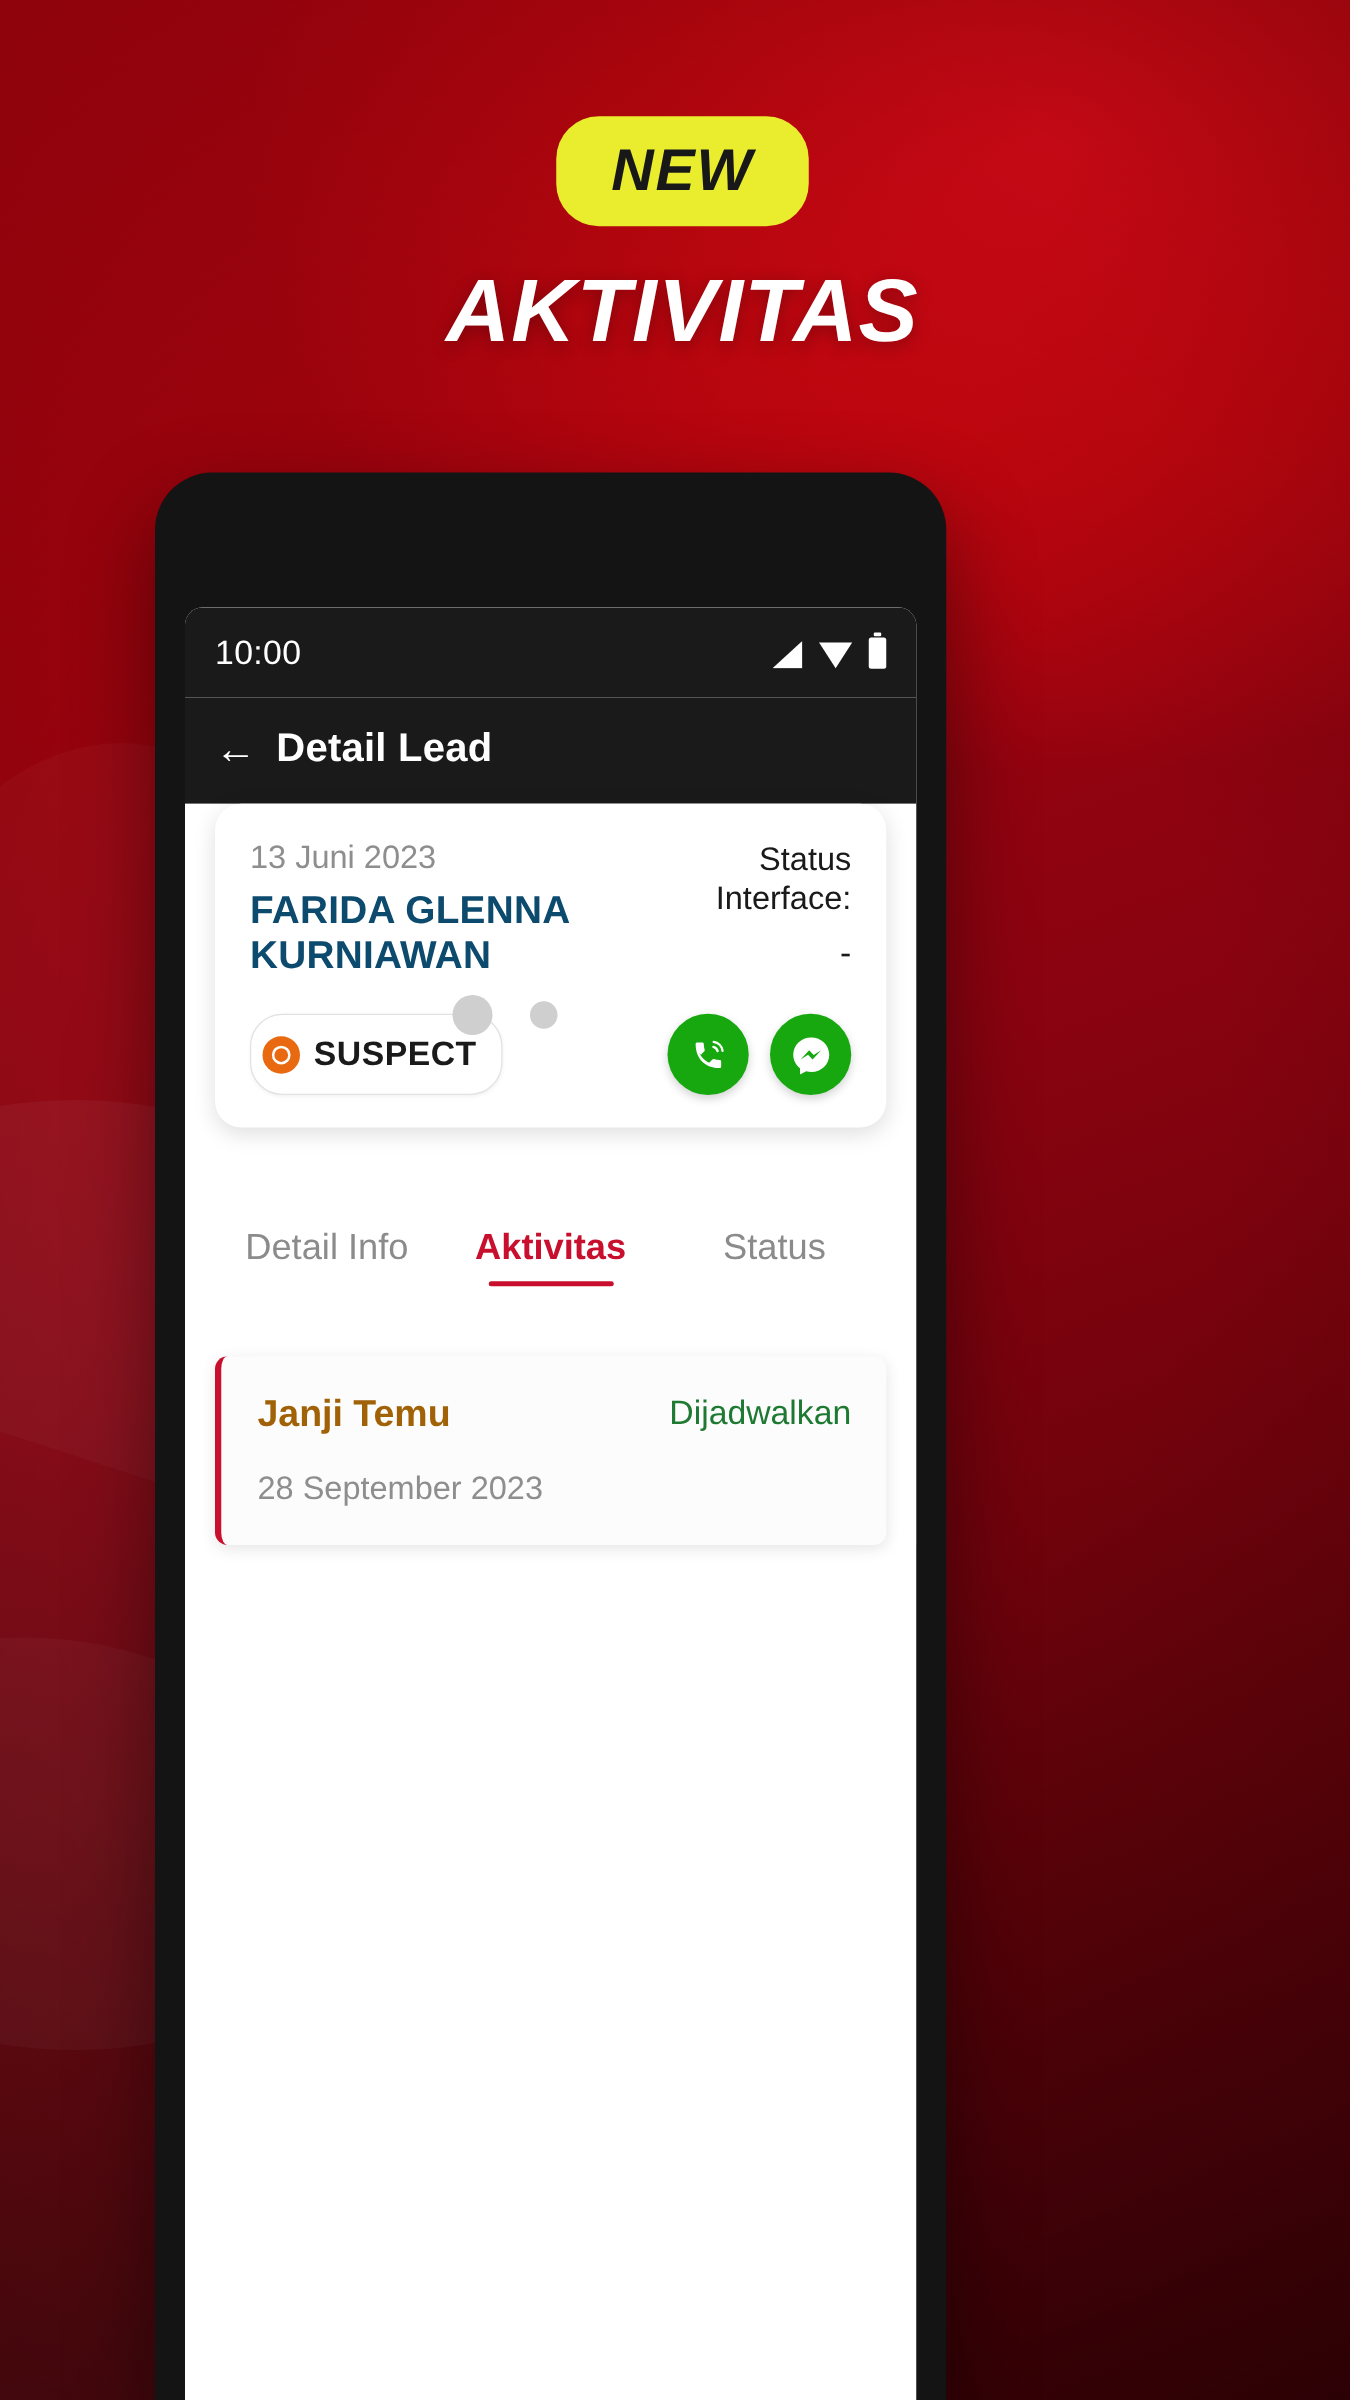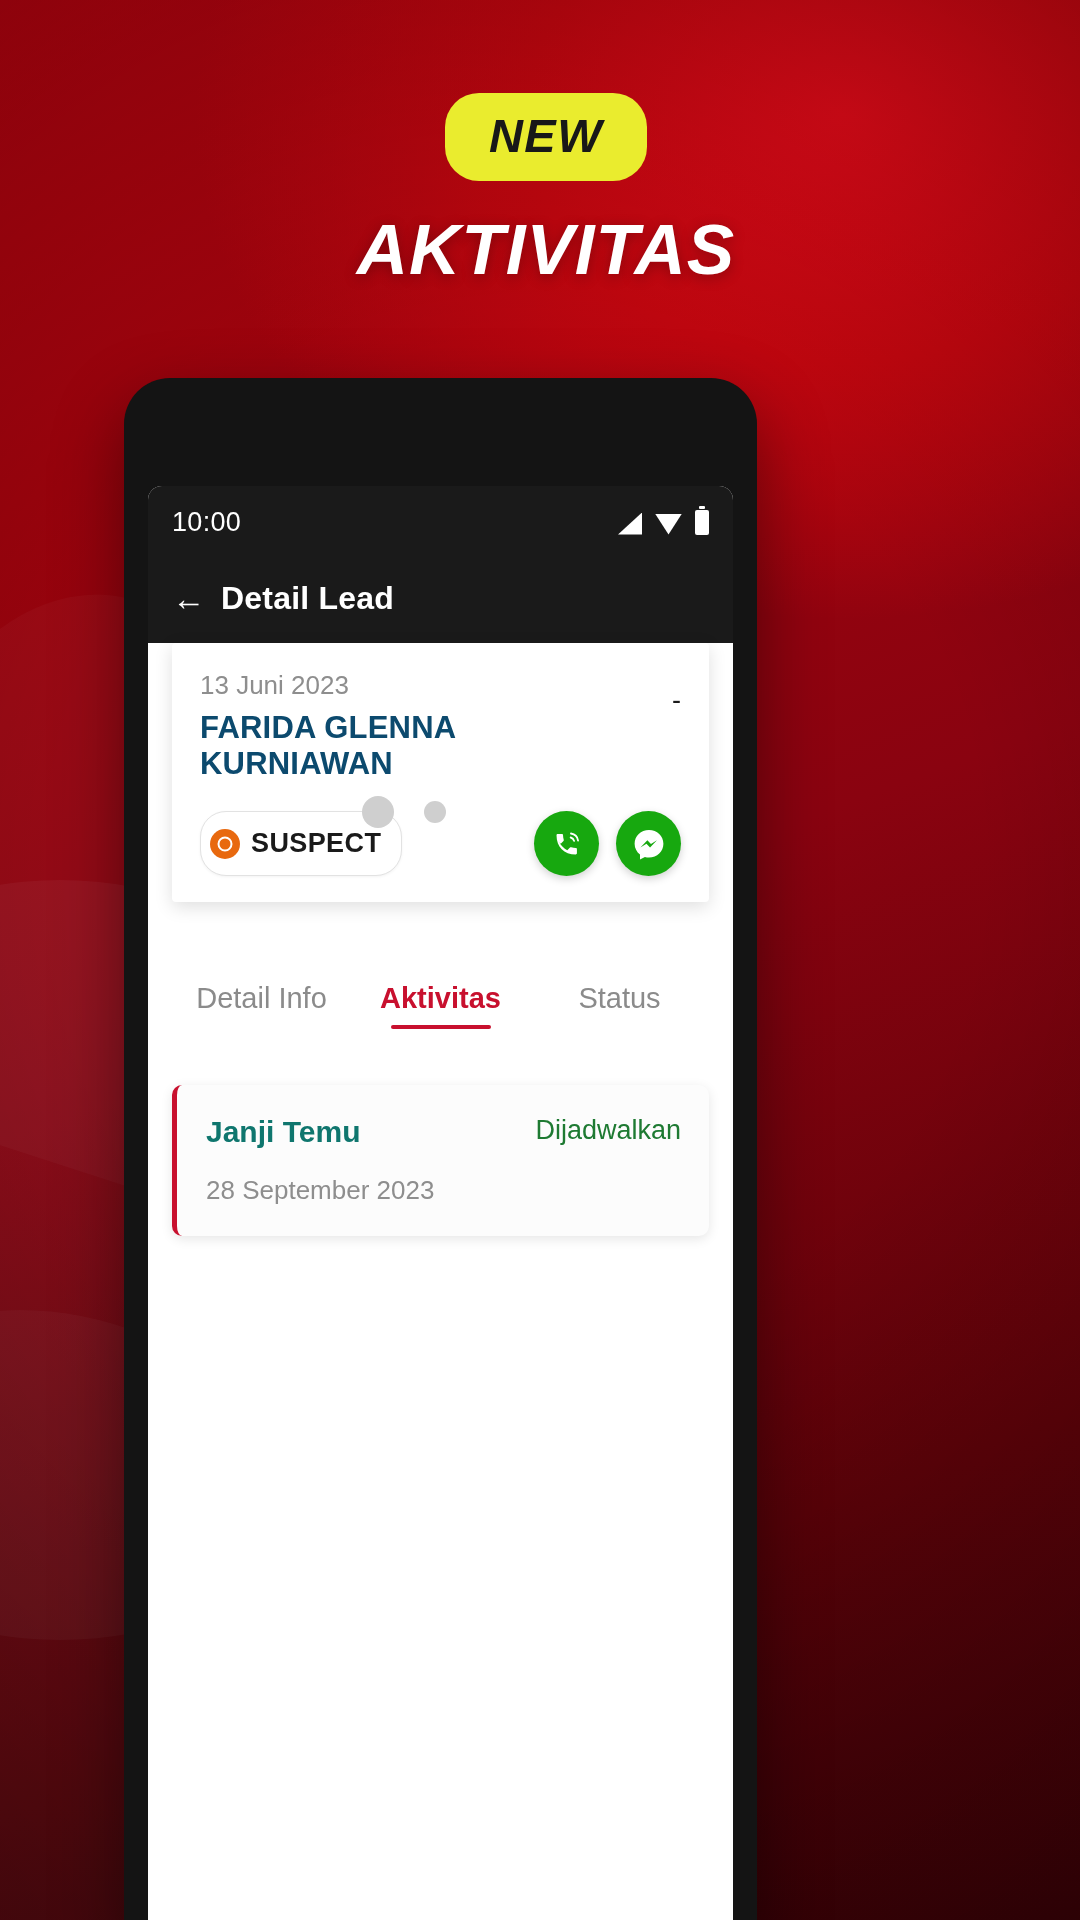--- a/index.html
+++ b/index.html
@@ -111,21 +111,21 @@
   .header-title { color:#ffffff; font-size:32px; font-weight:bold; letter-spacing:0.2px; }
 
   
   .dark-strip { background:#1a1a1a; height:140px; }
   .white-body { background:#ffffff; }
 
   
   .lead-card-wrap { position:relative; margin-top:-140px; padding:0 24px; }
   .lead-card {
     background:#ffffff;
-    border-radius:4px;
+    border-radius:21px;
     box-shadow:0 5px 18px rgba(0,0,0,0.13);
     padding:27px 28px 26px;
   }
   .lead-top { display:flex; justify-content:space-between; align-items:flex-start; }
   .lead-left { max-width:330px; }
   .lead-date { color:#8e8e8e; font-size:26px; }
   .lead-name {
     color:#0c4a6e;
     font-size:31px;
     font-weight:bold;
@@ -202,21 +202,21 @@
   
   .activity-list { padding:56px 24px 0; }
   .activity-card {
     background:#fcfcfc;
     border-left:5px solid #c8102e;
     border-radius:10px;
     box-shadow:0 3px 12px rgba(0,0,0,0.10);
     padding:30px 28px 30px 29px;
   }
   .act-row { display:flex; justify-content:space-between; align-items:flex-start; }
-  .act-title { font-size:30px; font-weight:bold; color:#0f766e; }
+  .act-title { font-size:30px; font-weight:bold; color:#a16207; }
   .act-status { font-size:27px; color:#1e7a32; }
   .act-date { font-size:26px; color:#8e8e8e; margin-top:26px; }
 </style>
 </head>
 <body>
 
 <div id="bg">
   <div class="blobC"></div>
   <div class="blobA"></div>
   <div class="blobB"></div>
@@ -252,20 +252,21 @@
 
       <div class="lead-card-wrap">
         <div class="lead-card">
 
           <div class="lead-top">
             <div class="lead-left">
               <div class="lead-date">13 Juni 2023</div>
               <div class="lead-name">FARIDA GLENNA KURNIAWAN</div>
             </div>
             <div class="lead-right">
+              <div class="status-label">Status Interface:</div>
               <div class="status-value">-</div>
             </div>
           </div>
 
           <div class="lead-bottom">
             <div class="suspect-chip">
               <span class="suspect-dot"></span>
               <span class="suspect-text">SUSPECT</span>
             </div>
             <div class="action-btns">

